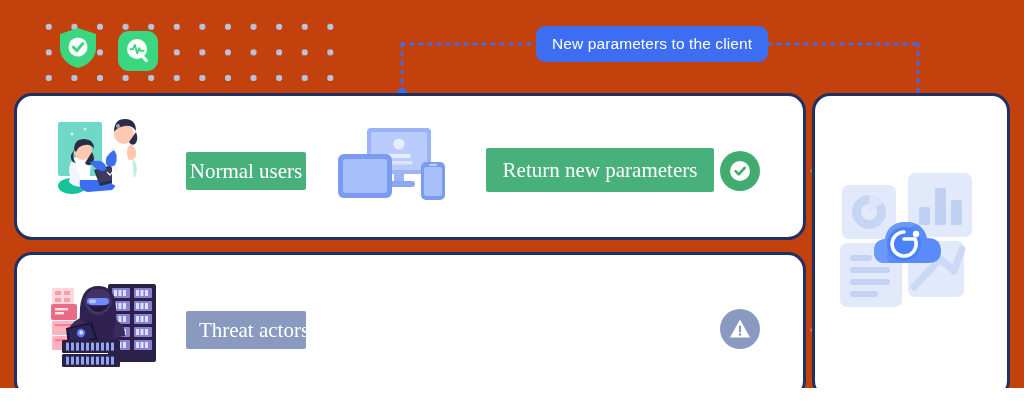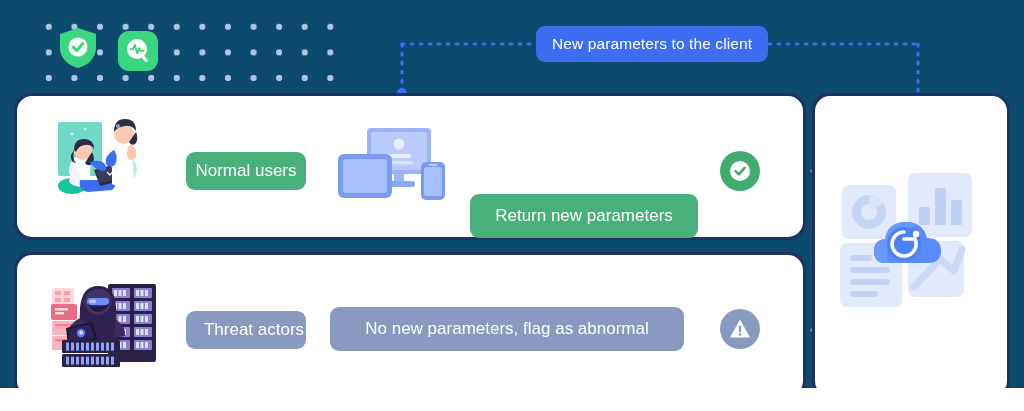--- a/index.html
+++ b/index.html
@@ -8,21 +8,21 @@
     background: #ffffff;
   }
   body {
     font-family: "Liberation Sans", sans-serif;
   }
   #stage {
     position: relative;
     width: 1024px;
     height: 388px;
     overflow: hidden;
-    background: #0c4a6e;
+    background: #c2410c;
   }
 
   
   .dot-grid {
     position: absolute;
     left: 36px;
     top: 14px;
     width: 310px;
     height: 72px;
     background-image: radial-gradient(#b6c3de 3.1px, rgba(0,0,0,0) 3.4px);
@@ -98,41 +98,41 @@
     width: 198px;
     height: 306px;
   }
 
   
   .pill {
     position: absolute;
     display: flex;
     align-items: center;
     justify-content: center;
-    border-radius: 9px;
+    border-radius: 2px;
     color: #ffffff;
-    font-size: 17px;
+    font-size: 21px;
     white-space: nowrap;
     box-sizing: border-box;
+    font-family: Liberation Serif, serif;
   }
   .pill-green { background: #47b07b; }
   .pill-gray  { background: #8a99bf; }
 
   .pill-normal-users {
     left: 186px;
     top: 152px;
     width: 120px;
     height: 38px;
   }
   .pill-return-params {
-    left: 470px;
+    left: 486px;
     top: 148px;
     width: 228px;
     height: 44px;
-    margin-top: 46px;
   }
   .pill-threat-actors {
     left: 186px;
     top: 311px;
     width: 120px;
     height: 38px;
     padding-left: 16px;
   }
   .pill-no-params {
     left: 330px;
@@ -375,21 +375,20 @@
         <rect x="46" y="78.6" width="3" height="8"></rect>
           <rect x="51" y="78.6" width="3" height="8"></rect>
         <rect x="56" y="78.6" width="3" height="8"></rect>
           <rect x="61" y="78.6" width="3" height="8"></rect>
       </g>
     </svg>
   </div>
 
   <div class="pill pill-gray pill-threat-actors">Threat actors</div>
 
-  <div class="pill pill-gray pill-no-params">No new parameters, flag as abnormal</div>
 
   <div class="status-icon status-warn">
     <svg viewBox="0 0 40 40" width="40" height="40">
       <circle cx="20" cy="20" r="20" fill="#8a99bf"></circle>
       <path d="M20 10.5 L30 28.5 H10 Z" fill="#ffffff"></path>
       <rect x="18.9" y="16.4" width="2.2" height="7" rx="1.1" fill="#8a99bf"></rect>
       <circle cx="20" cy="25.6" r="1.3" fill="#8a99bf"></circle>
     </svg>
   </div>
 

